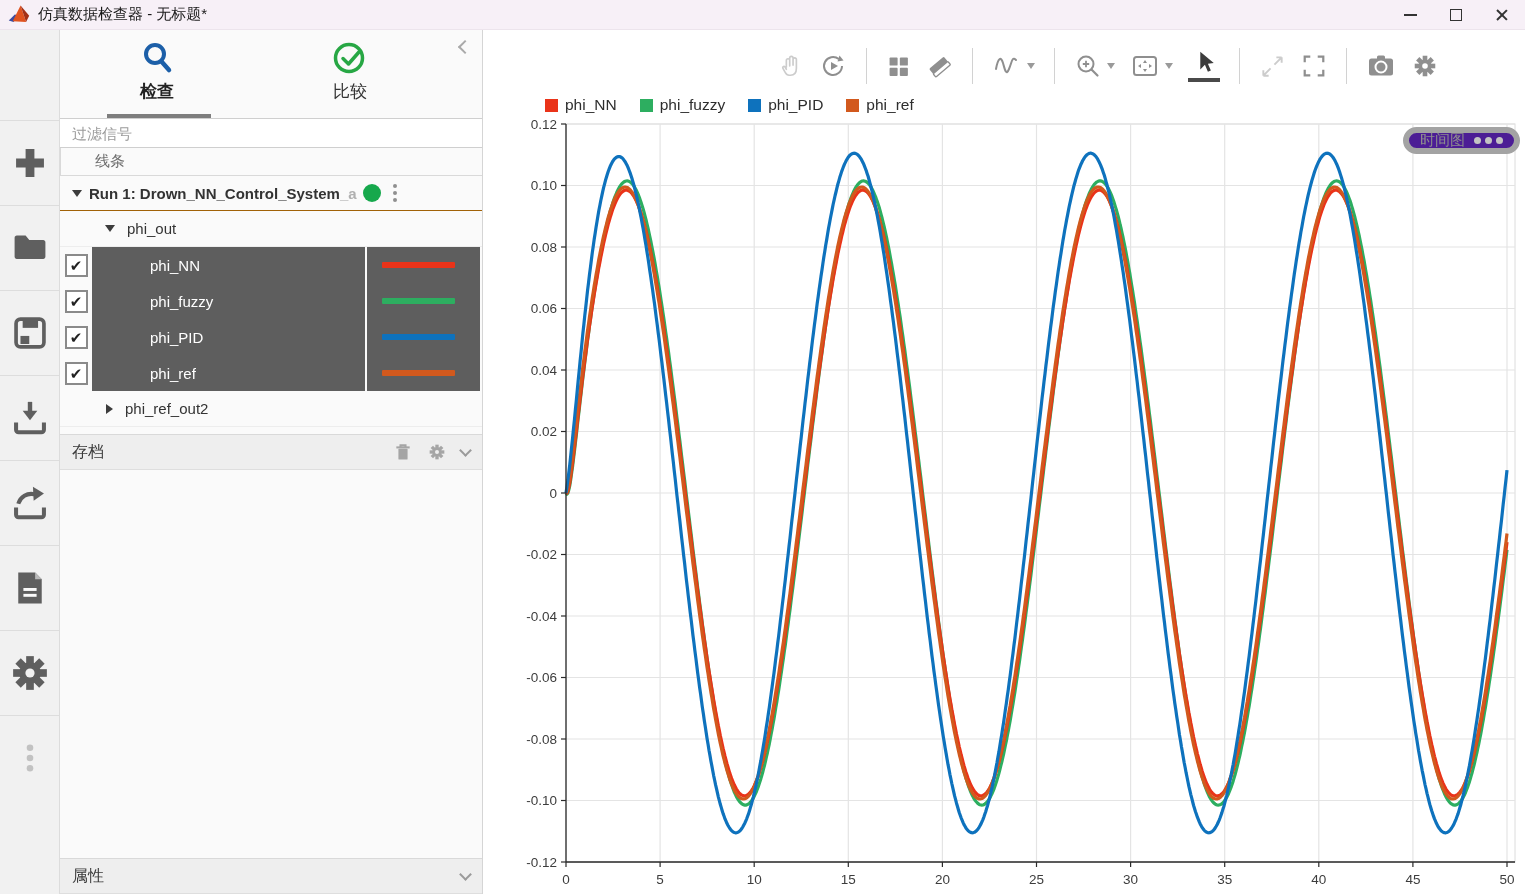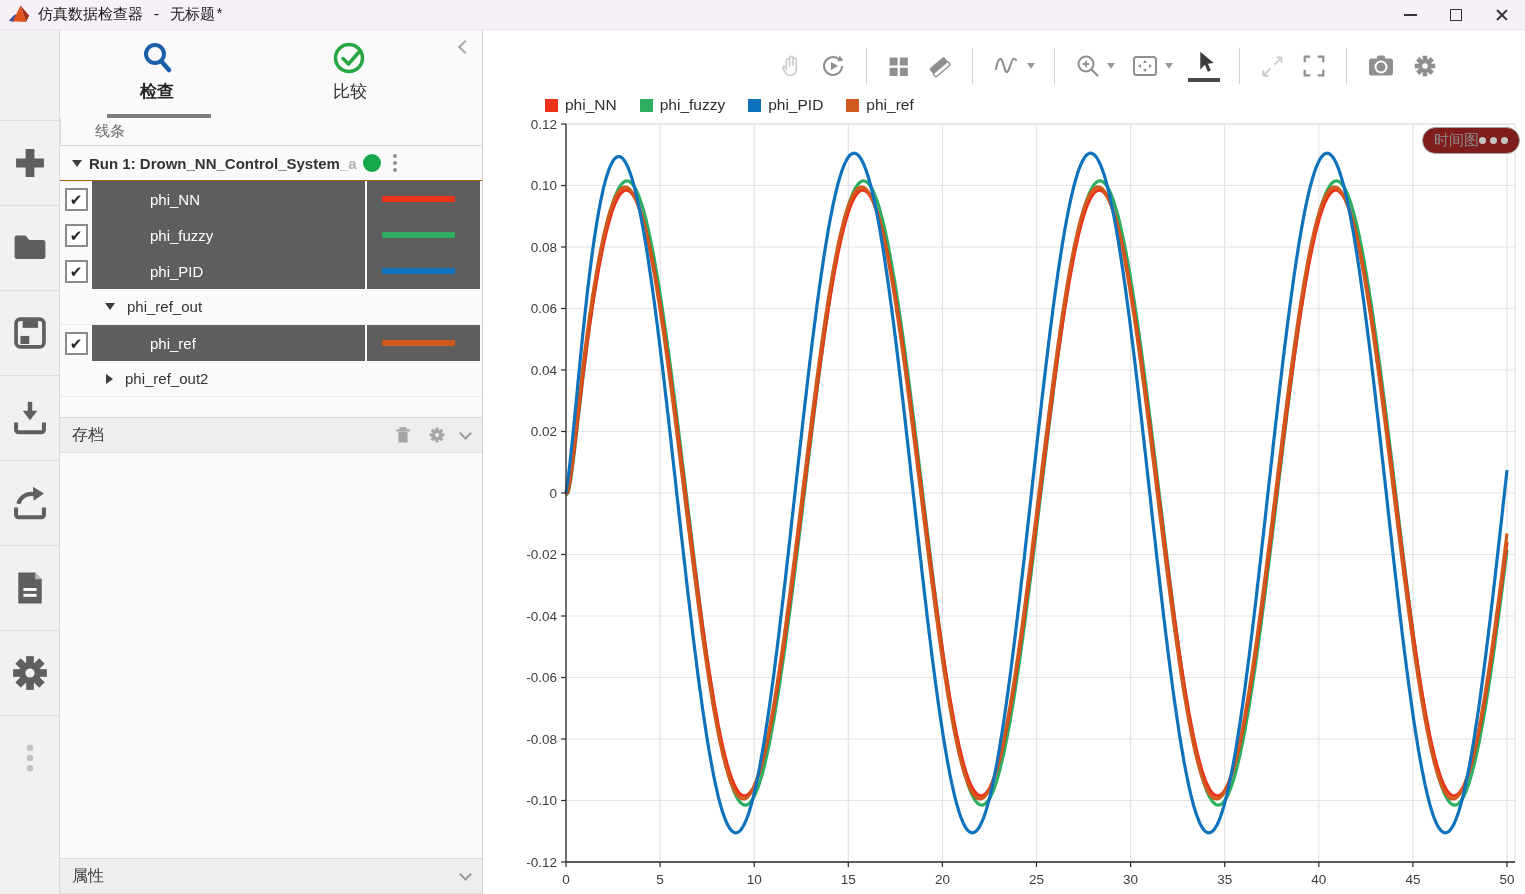--- a/index.html
+++ b/index.html
@@ -1,20 +1,20 @@
 <!DOCTYPE html>
 <html><head>
 <meta charset="utf-8">
 <style>
   * { box-sizing: border-box; margin: 0; padding: 0; }
   html,body { width:1525px; height:894px; overflow:hidden; font-family:"Liberation Sans",sans-serif; background:#fff; }
 
   
   .titlebar { height:30px; background:#f7f0f7; display:flex; align-items:center; padding-left:8px; border-bottom:1px solid #ece4ec; }
-  .titlebar .title { font-size:15px; color:#1a1a1a; margin-left:8px;font-family:Liberation Mono, monospace; }
+  .titlebar .title { font-size:15px; color:#1a1a1a; margin-left:8px; }
   .win-controls { margin-left:auto; display:flex; height:100%; }
   .win-btn { width:46px; height:100%; display:flex; align-items:center; justify-content:center; cursor:default; }
   .min-glyph { width:13px; height:2px; background:#333; }
   .max-glyph { width:12px; height:12px; border:1.6px solid #333; }
   .close-glyph { position:relative; width:14px; height:14px; }
   .close-glyph::before,.close-glyph::after{ content:""; position:absolute; left:6px; top:0; width:1.8px; height:14px; background:#333; }
   .close-glyph::before{ transform:rotate(45deg);} .close-glyph::after{ transform:rotate(-45deg);}
 
   
   .main { display:flex; height:864px; }
@@ -65,40 +65,40 @@
   .row.signal { cursor:pointer; }
   .row.signal .namecell { width:273px; background:#5e5e5e; display:flex; align-items:center; }
   .slabel { margin-left:58px; font-size:15px; color:#fff; }
   .row.signal .linecell { flex:1; margin-left:2px; margin-right:2px; background:#5e5e5e; display:flex; align-items:center; }
   .swatch { margin-left:15px; width:73px; height:6px; border-radius:1px; }
   .checkbox { width:23px; height:23px; background:#fff; border:2px solid #8a8a8a; display:flex; align-items:center; justify-content:center; cursor:pointer; }
   .checkbox.checked::after { content:"\2714"; font-size:15px; color:#222; line-height:1; }
 
   
   .sect-header { height:36px; flex:none; background:#eeeeee; display:flex; align-items:center; padding:0 12px; font-size:16px; color:#3a3a3a; border-top:1px solid #d9d9d9; border-bottom:1px solid #dedede; cursor:pointer; }
-  .archive-header { margin-top:20px; }
+  .archive-header { margin-top:7px; }
   .sect-tools { margin-left:auto; display:flex; align-items:center; gap:14px; }
   .archive-body { flex:1; background:#fafafa; }
   .chev-down { width:9px; height:9px; border-right:2px solid #9a9a9a; border-bottom:2px solid #9a9a9a; transform:rotate(45deg); margin-top:-4px; cursor:pointer; }
 
   
   .chart-panel { flex:1; position:relative; background:#fff; }
   .toolbar { position:absolute; left:295px; top:12px; height:48px; display:flex; align-items:center; gap:15px; }
   .tb-item { display:flex; align-items:center; cursor:pointer; }
   .tb-sep { width:1px; height:36px; background:#d2d2d2; margin:0 4px; }
   .tb-caret { width:0; height:0; border-left:4.5px solid transparent; border-right:4.5px solid transparent; border-top:6px solid #9a9a9a; margin-left:5px; }
   .tb-cursor-wrap { display:flex; flex-direction:column; align-items:center; }
   .tb-cursor-underline { width:32px; height:3.5px; background:#4a4a4a; margin-top:2px; }
 
   .legend { position:absolute; left:62px; top:66px; display:flex; align-items:center; gap:23px; }
   .legend-item { display:flex; align-items:center; gap:7px; }
   .legend-swatch { width:13px; height:13px; }
   .legend-label { font-size:15.5px; color:#2e2e2e; }
 
-  .plot-badge { position:absolute; right:5px; top:97px; height:27px; border:1px solid #a3a3a3; border-radius:14px; background:#7f1d1d; display:flex; align-items:center; padding:0 11px; gap:0; cursor:pointer; z-index:3; }
+  .plot-badge { position:absolute; right:5px; top:97px; height:27px; border:6px solid #a3a3a3; border-radius:14px; background:#4c1d95; display:flex; align-items:center; padding:0 11px; gap:9px; cursor:pointer; z-index:3; }
   .plot-badge .badge-label { font-size:15px; color:#8d8d8d; }
   .badge-dots { display:flex; gap:4px; }
   .badge-dots i { width:7px; height:7px; border-radius:50%; background:#c3c3c3; }
 
   .plot-svg { position:absolute; left:0; top:0; }
   .tick { font-size:13.5px; fill:#3d3d3d; font-family:"Liberation Sans",sans-serif; }
 </style>
 </head>
 <body>
 
@@ -203,38 +203,45 @@
         <svg width="36" height="36" viewBox="0 0 36 36">
           <circle cx="17" cy="18" r="13.5" fill="none" stroke="#27a744" stroke-width="3.5"></circle>
           <path d="M11 18.5l5.5 5.5 10.5-12" fill="none" stroke="#27a744" stroke-width="3.5" stroke-linecap="round" stroke-linejoin="round"></path>
         </svg>
         <span class="tab-label">比较</span>
       </div>
       <div class="tab-underline"></div>
       <div class="collapse-chevron"></div>
     </div>
 
+    <div class="filter-row">
+      <input type="text" placeholder="过滤信号" style="">
+    </div>
 
     <div class="thead">
       <div class="h-line">线条</div>
     </div>
 
     <div class="run-row">
       <span class="run-caret"></span>
       <span class="run-label">Run 1: Drown_NN_Control_System</span>
         <span class="run-suffix">_a</span>
       <span class="run-dot"></span>
       <span class="kebab">
           <i></i>
           <i></i>
           <i></i>
         </span>
     </div>
 
     <div class="tree">
+      <div class="row group">
+        <span class="caret down"></span>
+        <span class="glabel">phi_out</span>
+      </div>
       <div class="row signal">
         <span class="gutter">
             <span class="checkbox checked"></span>
           </span>
         <div class="namecell">
             <span class="slabel">phi_NN</span>
           </div>
         <div class="linecell">
             <span class="swatch" style="background: rgb(234, 51, 25);"></span>
           </div>
@@ -253,24 +260,20 @@
       <div class="row signal">
         <span class="gutter">
             <span class="checkbox checked"></span>
           </span>
         <div class="namecell">
             <span class="slabel">phi_PID</span>
           </div>
         <div class="linecell">
             <span class="swatch" style="background: rgb(14, 114, 189);"></span>
           </div>
-      </div>
-      <div class="row group">
-        <span class="caret down"></span>
-        <span class="glabel">phi_ref_out</span>
       </div>
       <div class="row signal">
         <span class="gutter">
             <span class="checkbox checked"></span>
           </span>
         <div class="namecell">
             <span class="slabel">phi_ref</span>
           </div>
         <div class="linecell">
             <span class="swatch" style="background: rgb(210, 89, 29);"></span>

